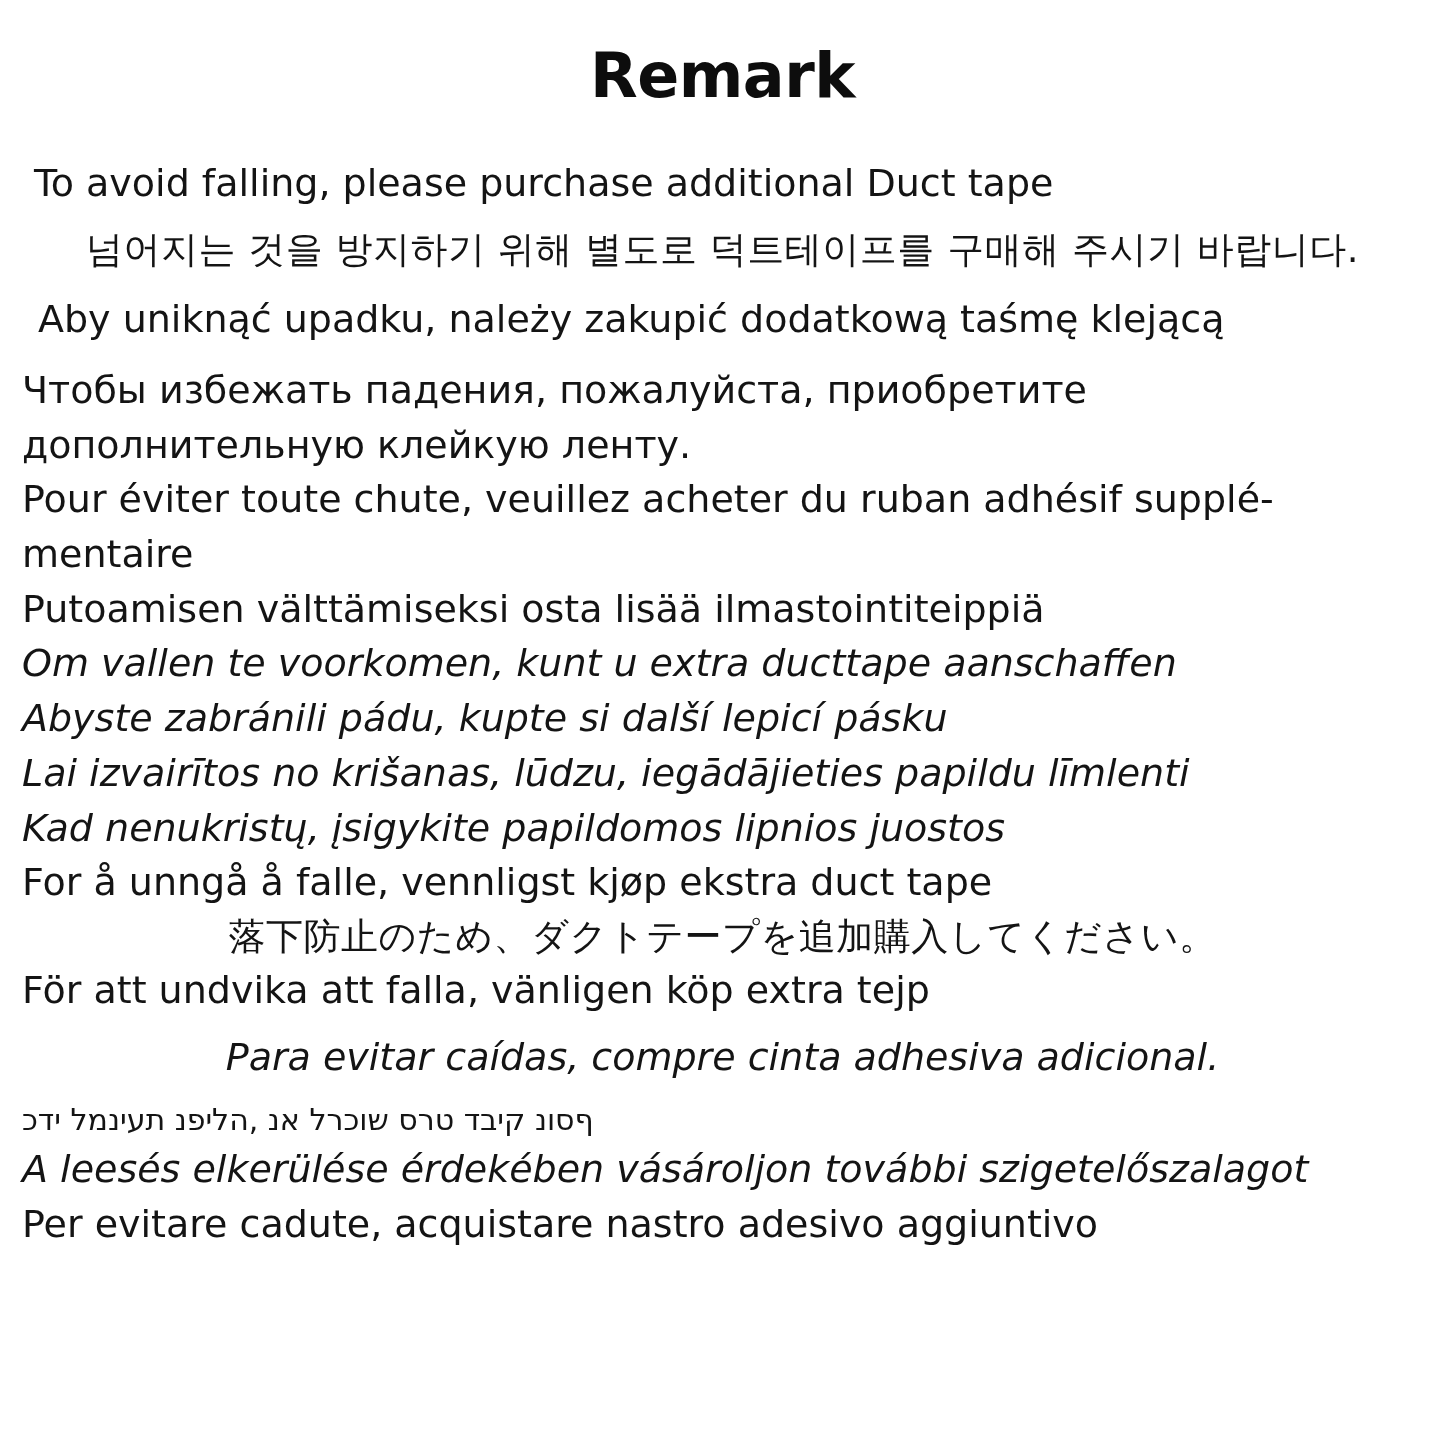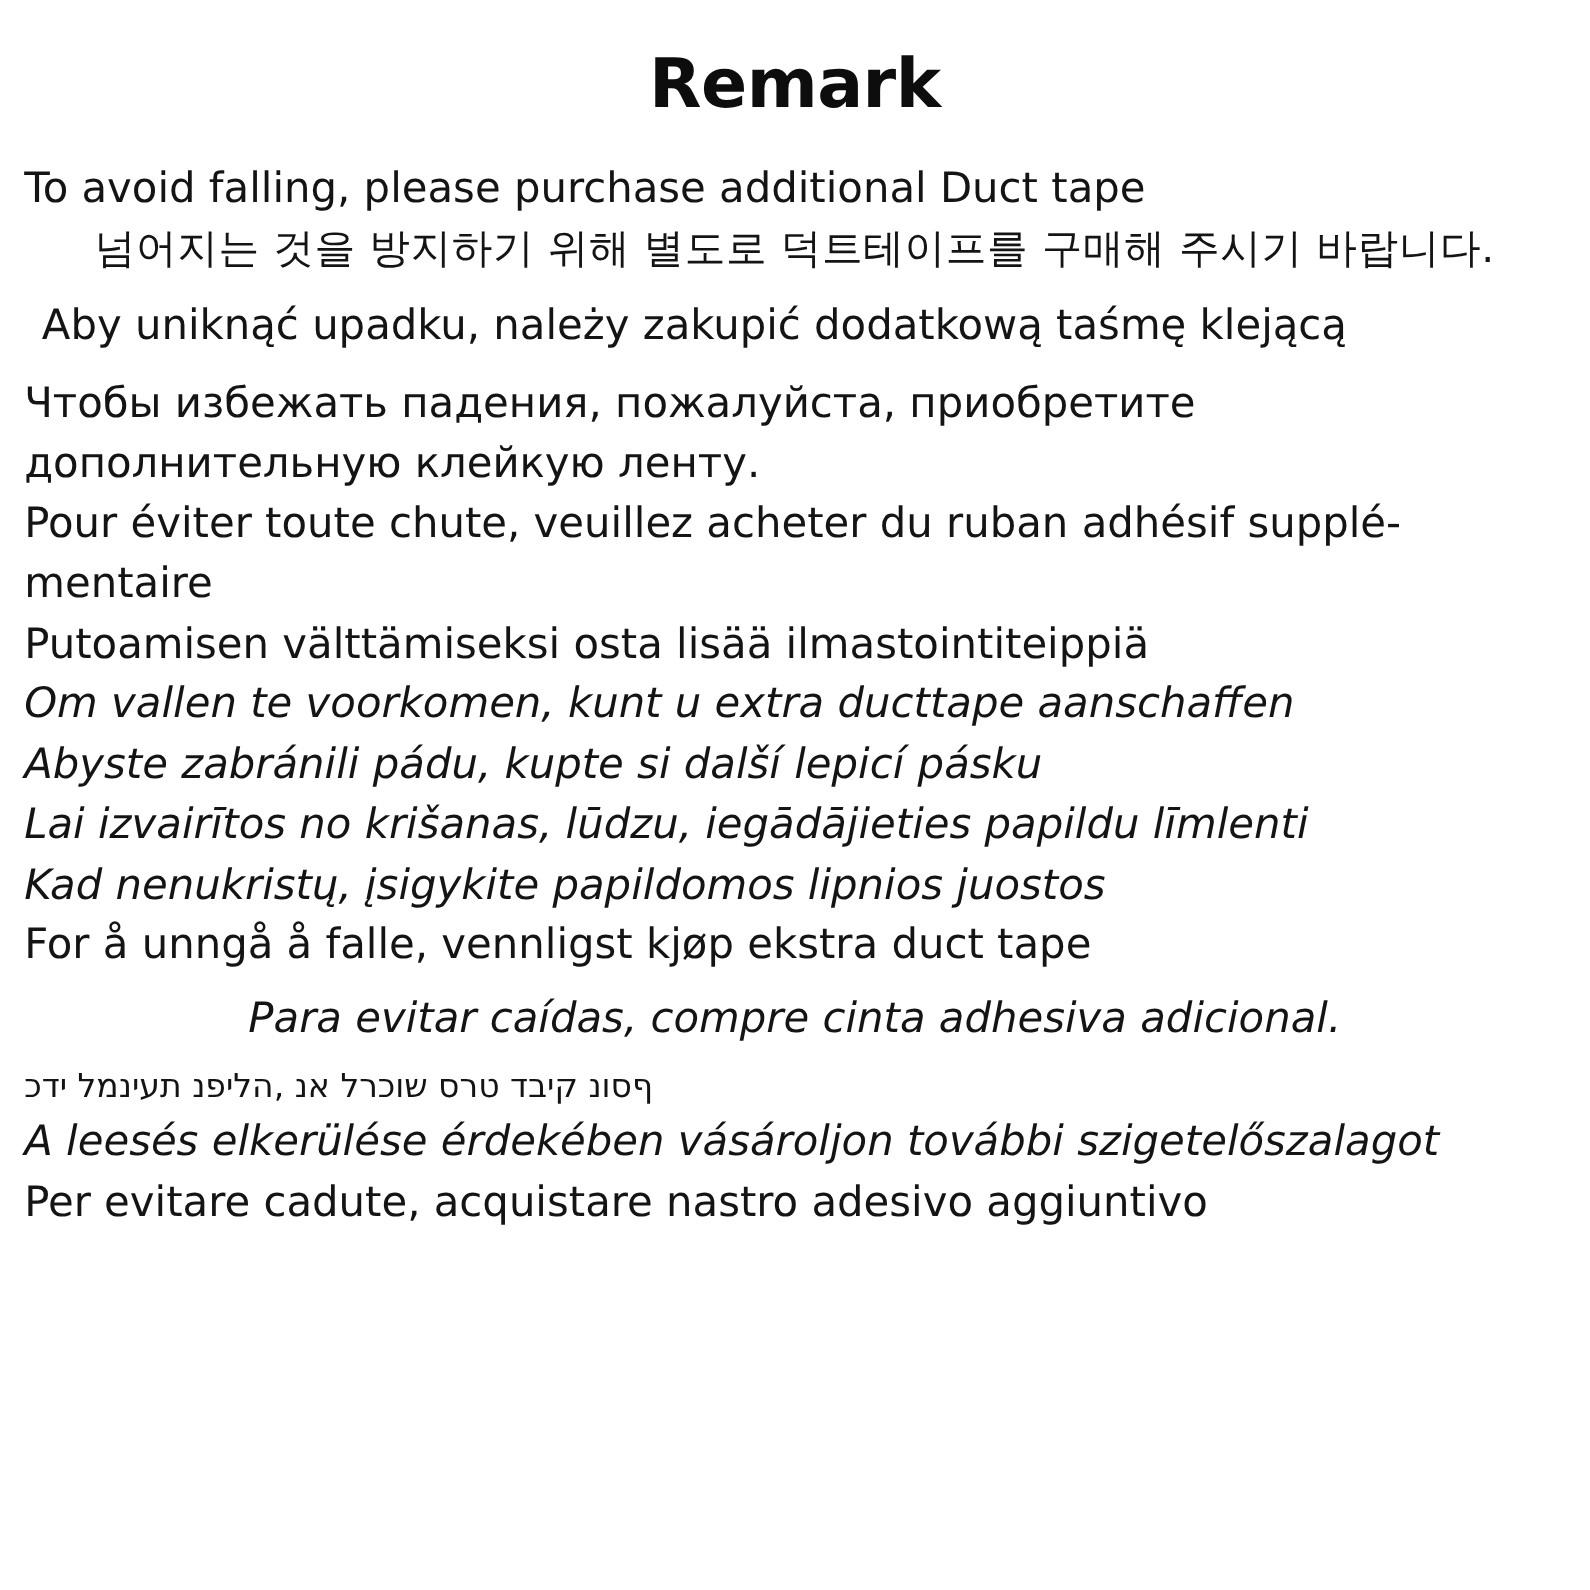--- a/index.html
+++ b/index.html
@@ -56,29 +56,31 @@
     letter-spacing: 0.5px;
     text-align: center;
   }
 </style>
 </head>
 <body>
 
 <div class="page">
   <h1 class="title">Remark</h1>
   <div class="lines">
-      <p class="line" style="margin: 0px;">To avoid falling, please purchase additional Duct tape</p>
+      <p class="line" style="margin: 12px;">To avoid falling, please purchase additional Duct tape</p>
       <p class="line cjk" style="margin: 0px;">넘어지는 것을 방지하기 위해 별도로 덕트테이프를 구매해 주시기 바랍니다.</p>
       <p class="line" style="margin: 16px;">Aby uniknąć upadku, należy zakupić dodatkową taśmę klejącą</p>
       <p class="line" style="margin: 0px;">Чтобы избежать падения, пожалуйста, приобретите дополнительную клейкую ленту.</p>
       <p class="line" style="margin: 0px;">Pour éviter toute chute, veuillez acheter du ruban adhésif supplé-mentaire</p>
       <p class="line" style="margin: 0px;">Putoamisen välttämiseksi osta lisää ilmastointiteippiä</p>
       <p class="line italic" style="margin: 0px;">Om vallen te voorkomen, kunt u extra ducttape aanschaffen</p>
       <p class="line italic" style="margin: 0px;">Abyste zabránili pádu, kupte si další lepicí pásku</p>
       <p class="line italic" style="margin: 0px;">Lai izvairītos no krišanas, lūdzu, iegādājieties papildu līmlenti</p>
       <p class="line italic" style="margin: 0px;">Kad nenukristų, įsigykite papildomos lipnios juostos</p>
       <p class="line" style="margin: 0px;">For å unngå å falle, vennligst kjøp ekstra duct tape</p>
+      <p class="line cjk" style="margin: 0px;">落下防止のため、ダクトテープを追加購入してください。</p>
+      <p class="line" style="margin: 0px;">För att undvika att falla, vänligen köp extra tejp</p>
       <p class="line italic" style="margin: 12px; text-align: center;">Para evitar caídas, compre cinta adhesiva adicional.</p>
       <p class="line rtl" style="margin: 0px;">ףסונ קיבד טרס שוכרל אנ ,הליפנ תעינמל ידכ</p>
       <p class="line italic" style="margin: 0px;">A leesés elkerülése érdekében vásároljon további szigetelőszalagot</p>
       <p class="line" style="margin: 0px;">Per evitare cadute, acquistare nastro adesivo aggiuntivo</p>
     </div>
 </div>
 
 </body></html>

